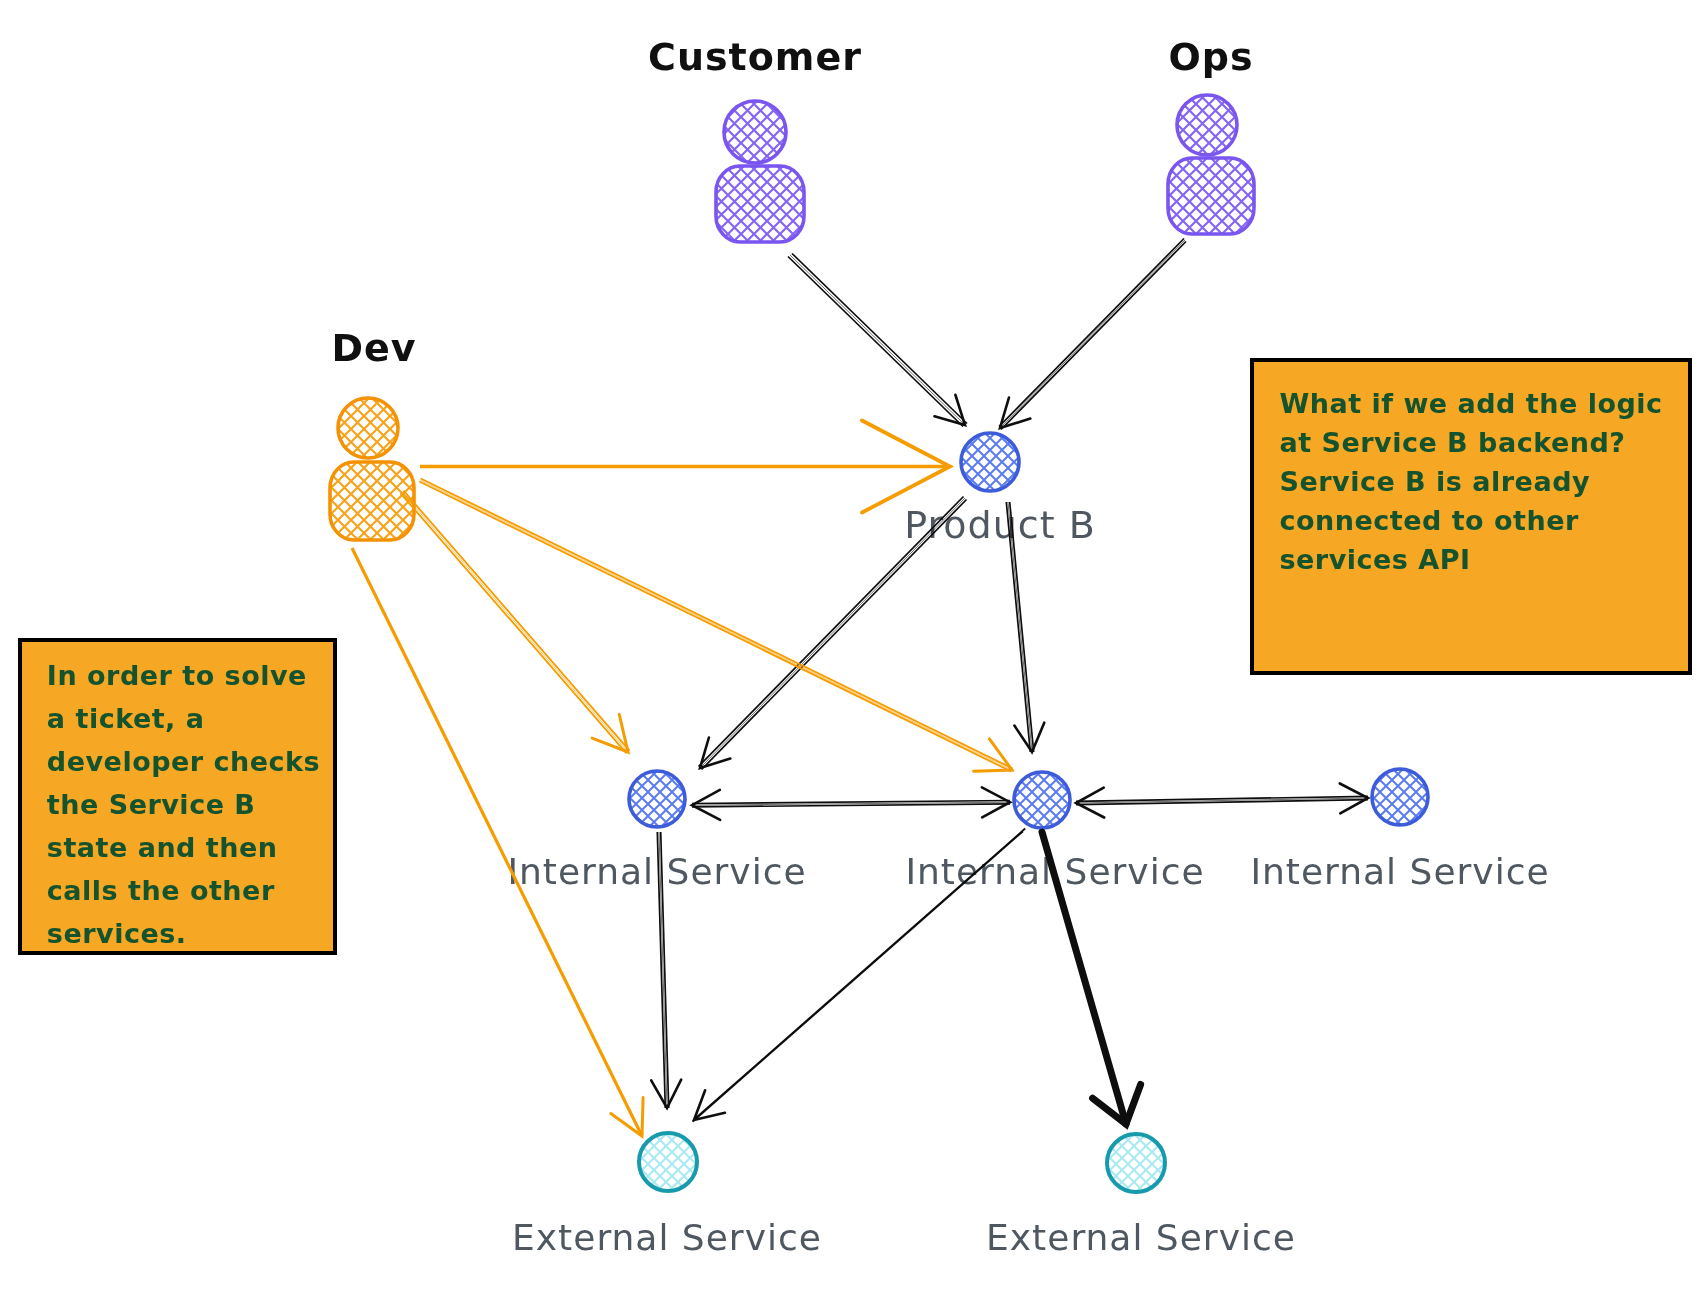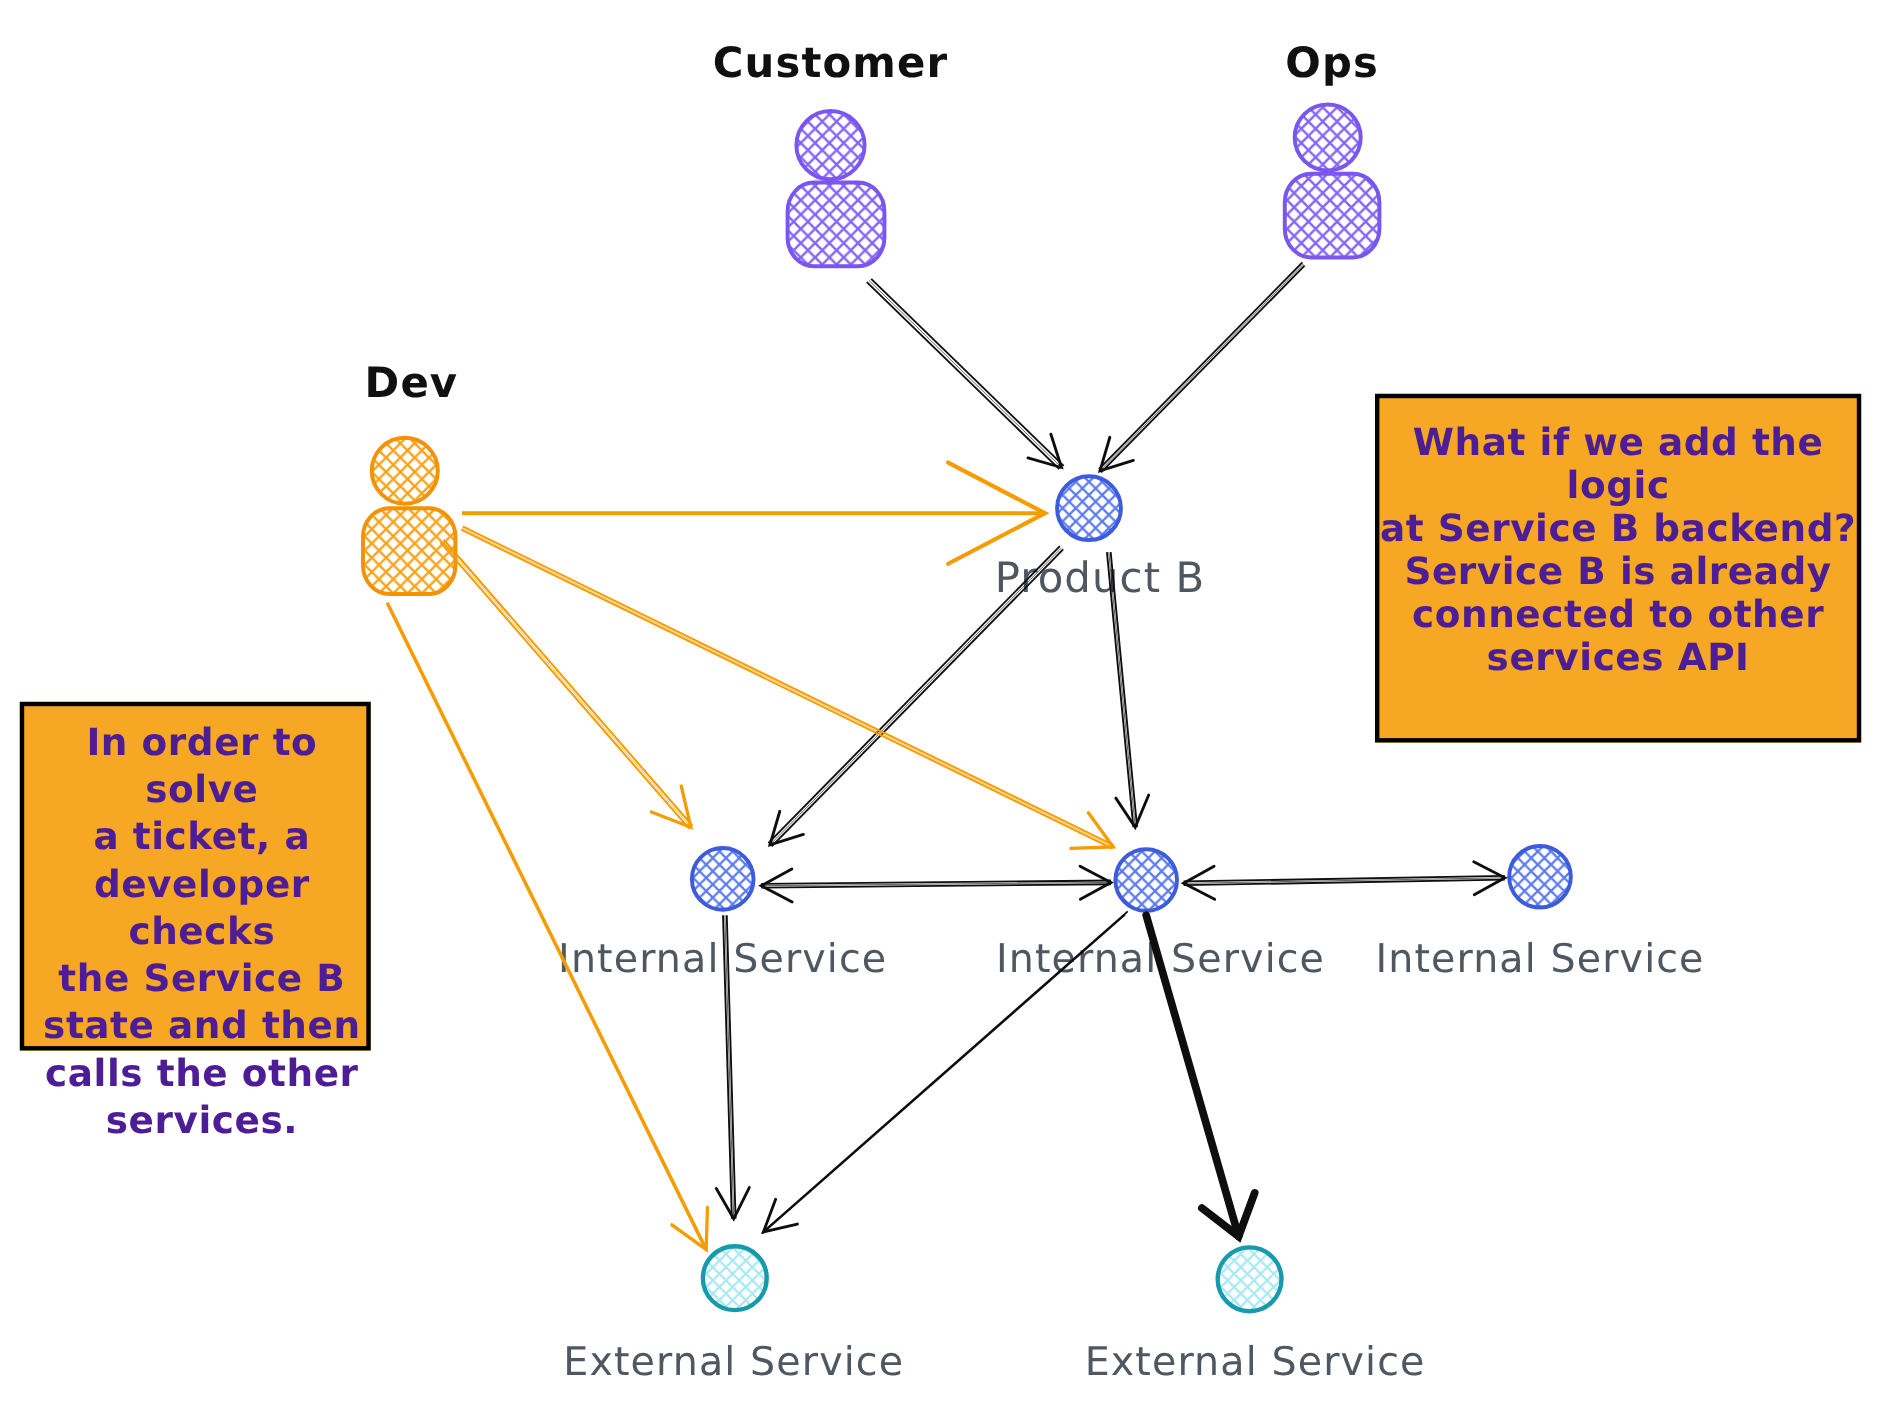--- a/index.html
+++ b/index.html
@@ -6,22 +6,22 @@
   #stage{
     position:relative;width:1706px;height:1291px;background:#ffffff;overflow:hidden;
     font-family:"DejaVu Sans", sans-serif;
   }
   #scene{position:absolute;left:0;top:0;}
   .note{
     position:absolute;box-sizing:border-box;background:#f6a723;border:4px solid #000000;
     display:flex;justify-content:center;
   }
   .note-text{
-    white-space:pre-line;text-align:center;color:#4c1d95;
-    font-size:34px;font-weight:600;letter-spacing:0.5px;
+    white-space:pre-line;color:#14532d;
+    font-size:27px;font-weight:600;letter-spacing:0.5px;
   }
   .note-text.left{line-height:43px;padding-top:12px;}
   .note-text.right{line-height:39px;padding-top:22px;}
   text{font-family:"DejaVu Sans", sans-serif;letter-spacing:1px;}
   .actor-label{font-size:38px;font-weight:600;fill:#101010;}
   .node-label{font-size:36px;font-weight:500;fill:#4f5761;}
 </style>
 </head>
 <body>
 

